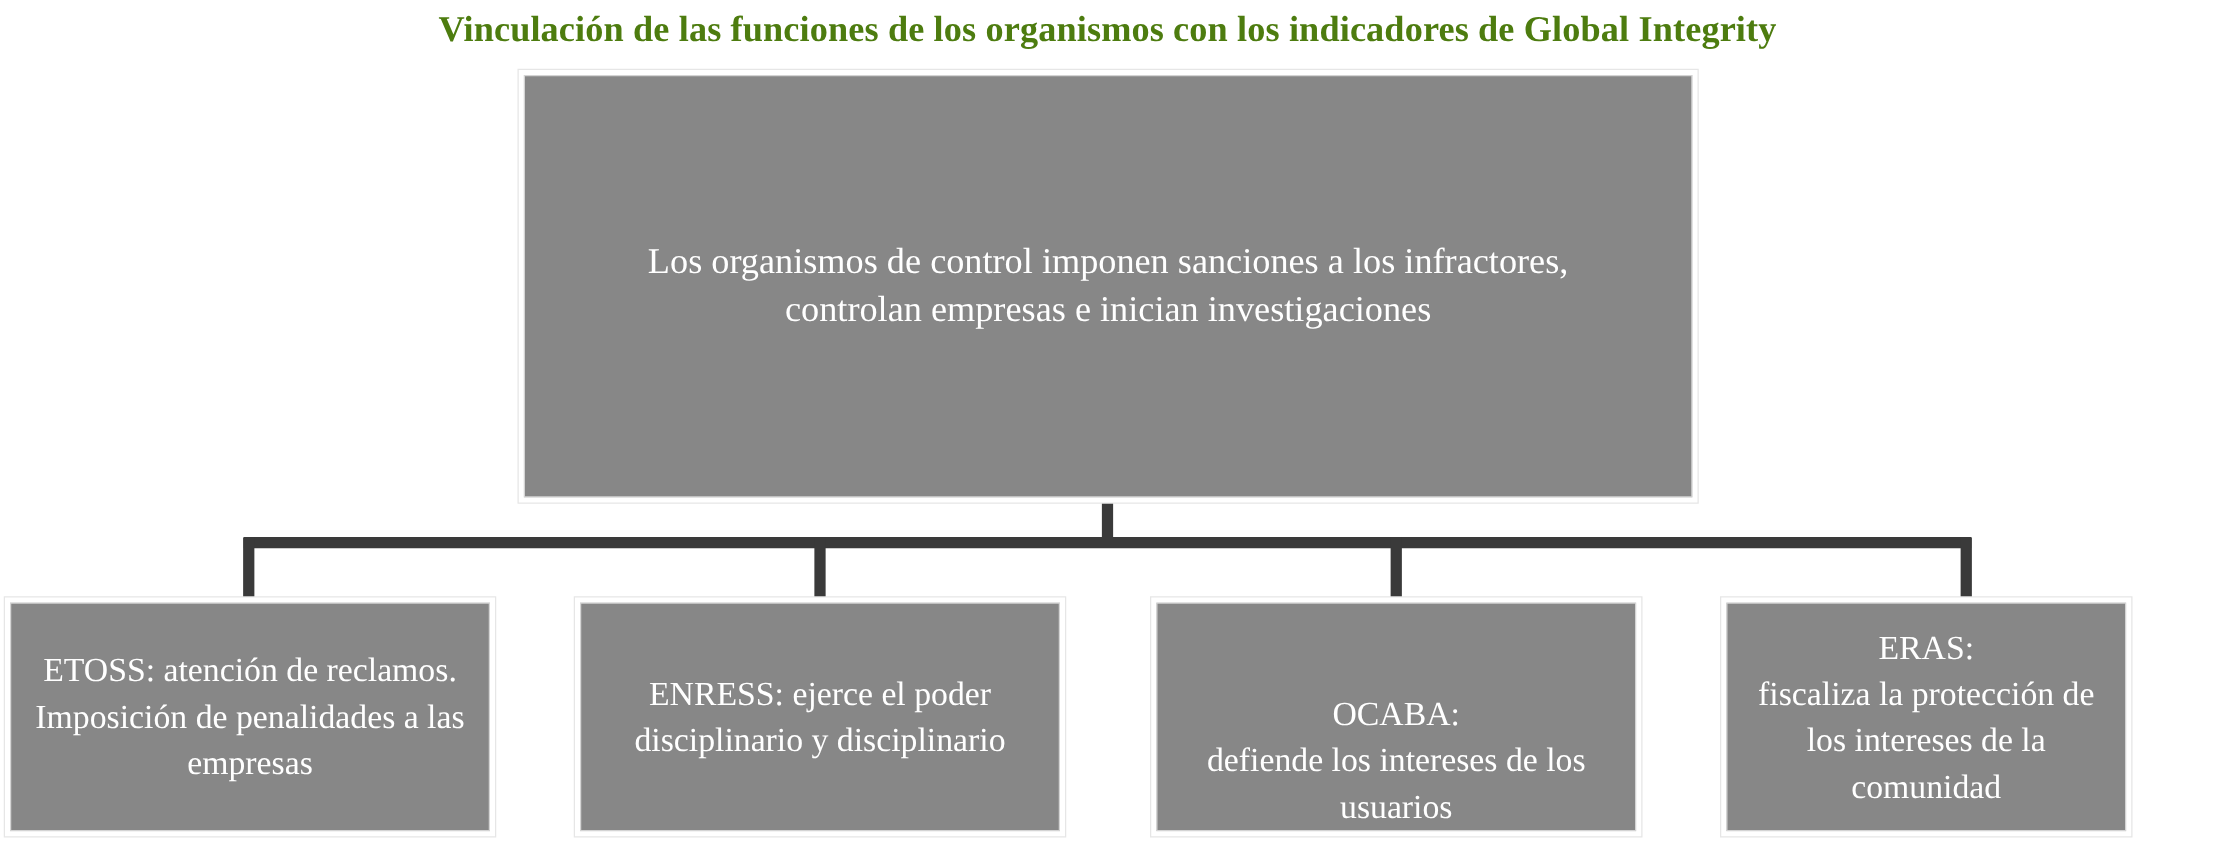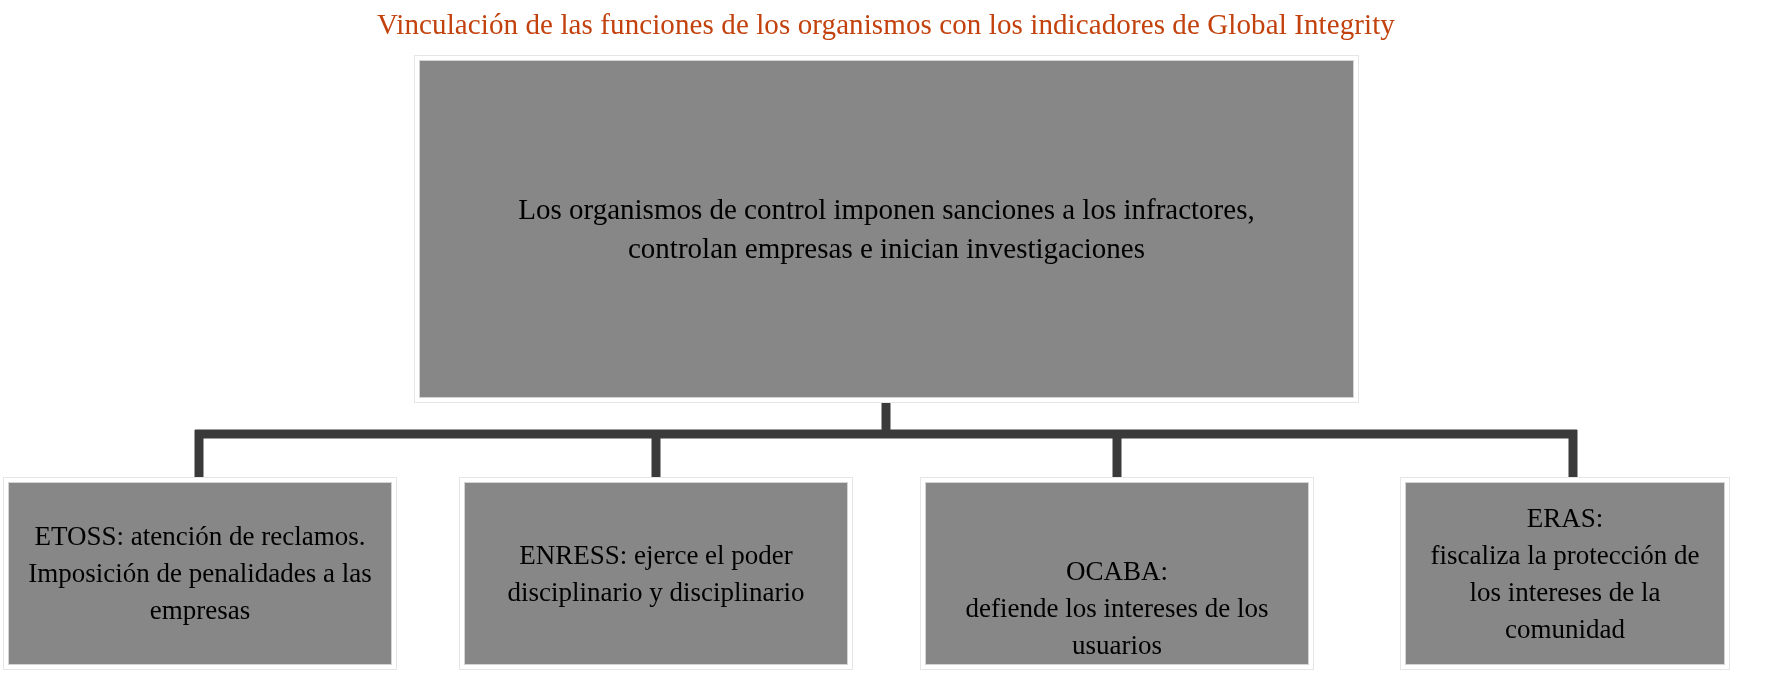--- a/index.html
+++ b/index.html
@@ -23,23 +23,24 @@
 
   
   .diagram-title {
     position: absolute;
     left: 0;
     top: 5px;
     width: 1772px;
     text-align: center;
     font-size: 29px;
     line-height: 38px;
-    color: #c2410c;
+    color: #4d7c0f;
     letter-spacing: 0.1px;
     white-space: nowrap;
+    font-weight: bold;
   }
 
   
   #connectors {
     position: absolute;
     left: 0;
     top: 0;
     width: 1772px;
     height: 688px;
     pointer-events: none;
@@ -56,21 +57,21 @@
     display: flex;
     align-items: center;
     justify-content: center;
     color: #ffffff;
   }
 
   .node-text {
     display: block;
     width: 100%;
     text-align: center;
-    color: #000000;
+    color: #ffffff;
     white-space: pre-line;
   }
 
   
   .node-root {
     left: 419px;
     top: 60px;
     width: 935px;
     height: 338px;
   }
@@ -89,21 +90,21 @@
   .node-child .node-text {
     font-size: 27px;
     line-height: 37px;
     padding: 0 14px;
     box-sizing: border-box;
   }
 
   .node-child-0 { left: 8px;    width: 384px; justify-content: flex-end; }
   .node-child-1 { left: 464px;  width: 384px; }
   .node-child-2 { left: 925px;  width: 384px; align-items: flex-end; }
-  .node-child-3 { left: 1381px; width: 320px; margin-left: 24px; }
+  .node-child-3 { left: 1381px; width: 320px; }
 </style>
 </head>
 <body>
 
 <div id="stage">
 
   <div class="diagram-title">Vinculación de las funciones de los organismos con los indicadores de Global Integrity</div>
 
   <svg id="connectors" viewBox="0 0 1772 688" width="1772" height="688" xmlns="http://www.w3.org/2000/svg">
 

